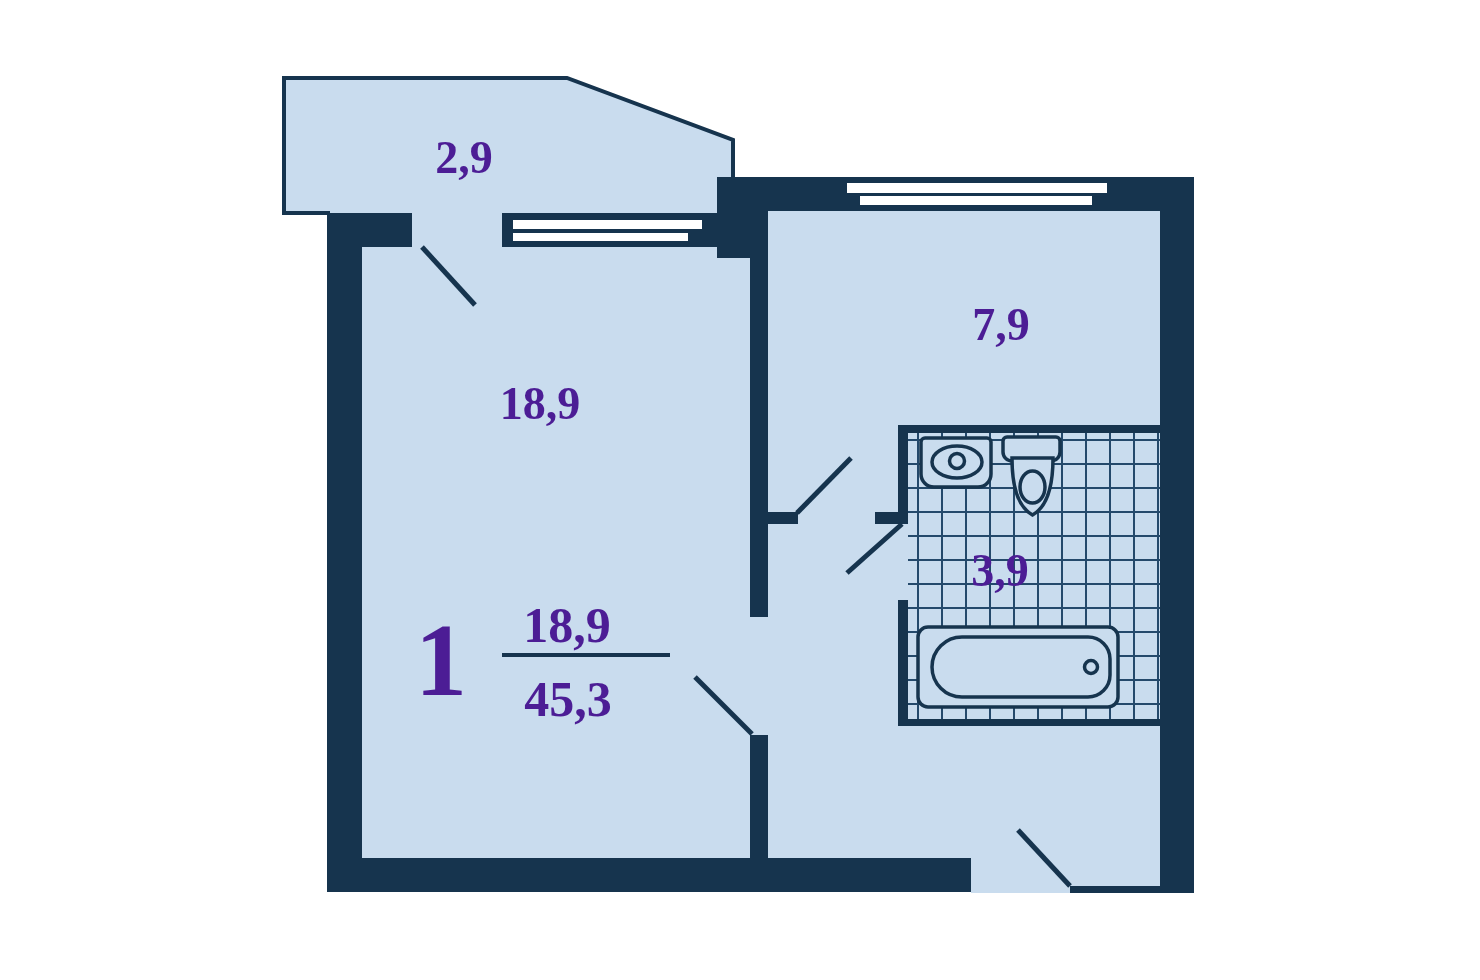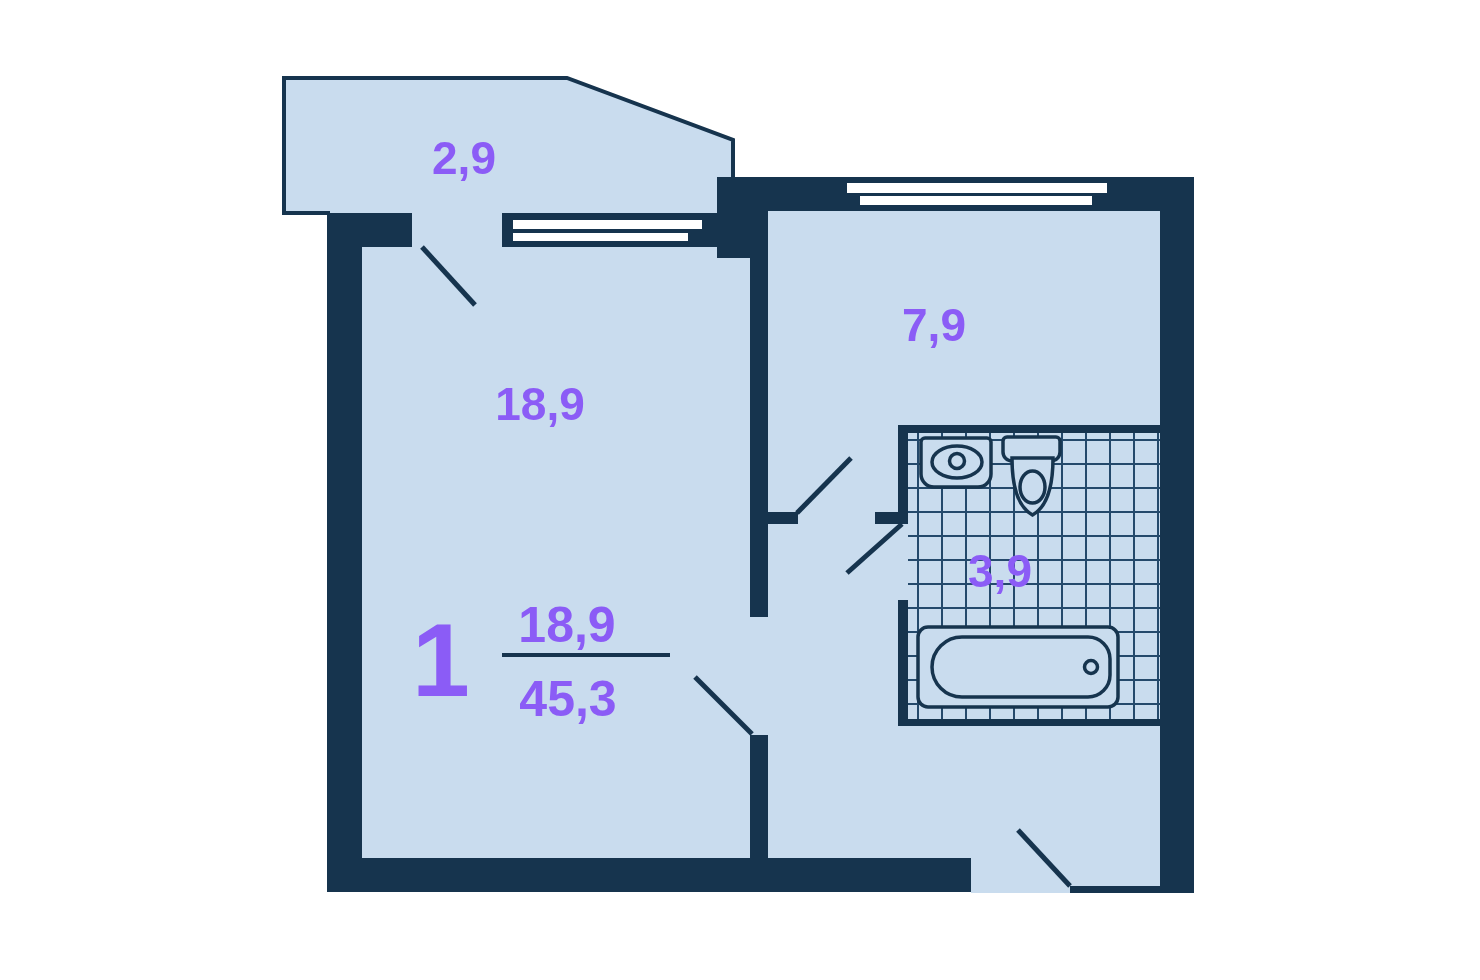--- a/index.html
+++ b/index.html
@@ -16,22 +16,23 @@
     position:absolute;
     background-color:#C9DCEE;
     background-image:
       linear-gradient(to right, #24496B 0 2px, transparent 2px),
       linear-gradient(to bottom, #24496B 0 2px, transparent 2px);
     background-size:24px 24px;
     background-position:9px 6px;
   }
   .lbl {
     position:absolute; transform:translate(-50%,-50%);
-    font-weight:bold; color:#8b5cf6; white-space:nowrap;
+    font-weight:bold; color:#4c1d95; white-space:nowrap;
     line-height:1;
+    font-family:Liberation Serif, serif;
   }
   .lbl-room { font-size:46px; }
   .lbl-big  { font-size:104px; }
   .lbl-frac { font-size:50px; }
   .fracline { position:absolute; background:#16344E; }
   svg { position:absolute; left:0; top:0; }
   .stroke { fill:none; stroke:#16344E; }
 </style>
 </head>
 <body>
@@ -86,21 +87,21 @@
 
     <path d="M422,247 L475,305" class="stroke" stroke-width="5"></path>
     <path d="M797,513 L851,458" class="stroke" stroke-width="5"></path>
     <path d="M902,524 L847,573" class="stroke" stroke-width="5"></path>
     <path d="M752,734 L695,677" class="stroke" stroke-width="5"></path>
     <path d="M1070,886 L1018,830" class="stroke" stroke-width="5"></path>
   </svg>
 
   <div class="lbl lbl-room" style="left:464px;top:158px;">2,9</div>
   <div class="lbl lbl-room" style="left:540px;top:404px;">18,9</div>
-  <div class="lbl lbl-room" style="left:934px;top:325px;">7,9</div>
+  <div class="lbl lbl-room" style="left:1001px;top:325px;">7,9</div>
   <div class="lbl lbl-room" style="left:1000px;top:571px;">3,9</div>
 
   <div class="lbl lbl-big" style="left:441px;top:660px;">1</div>
   <div class="lbl lbl-frac" style="left:567px;top:625px;">18,9</div>
   <div class="fracline" style="left:502px;top:653px;width:168px;height:4px;"></div>
   <div class="lbl lbl-frac" style="left:568px;top:699px;">45,3</div>
 
 </div>
 
 </body></html>

